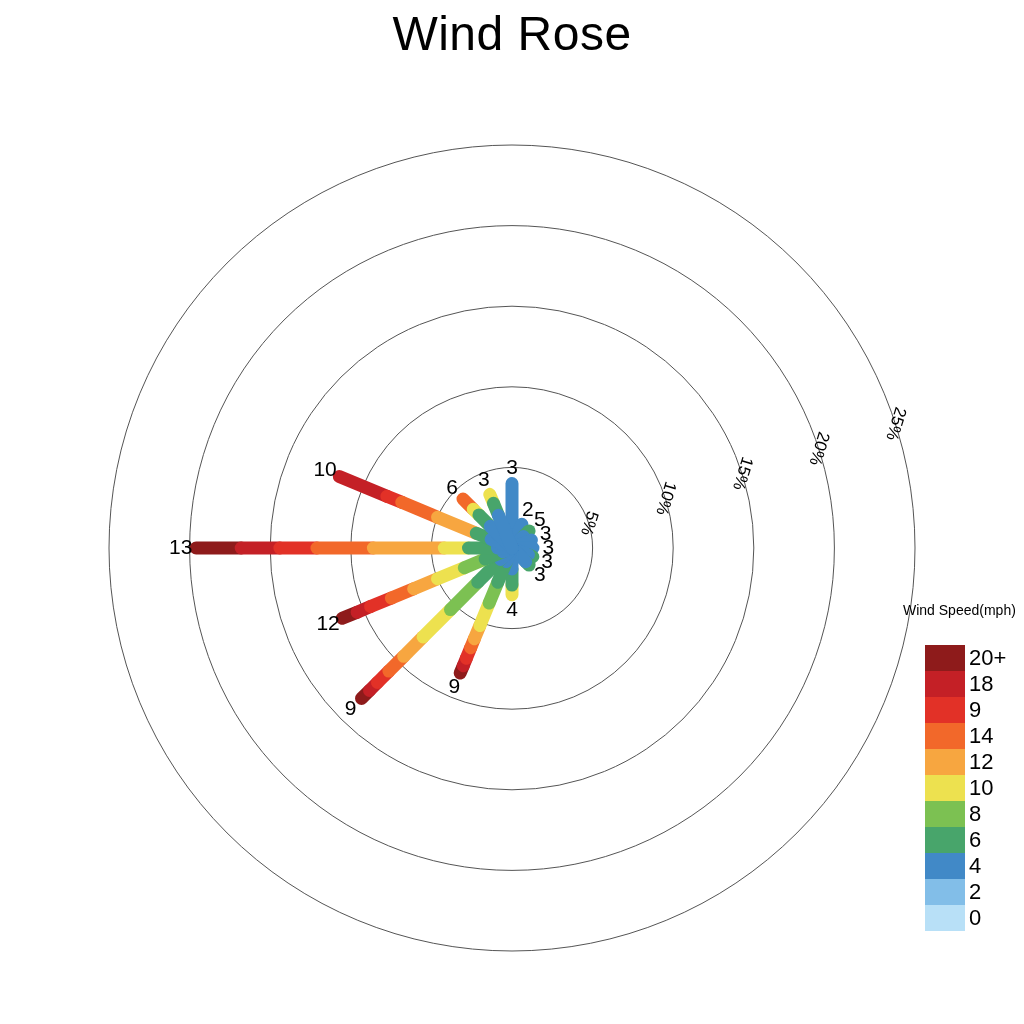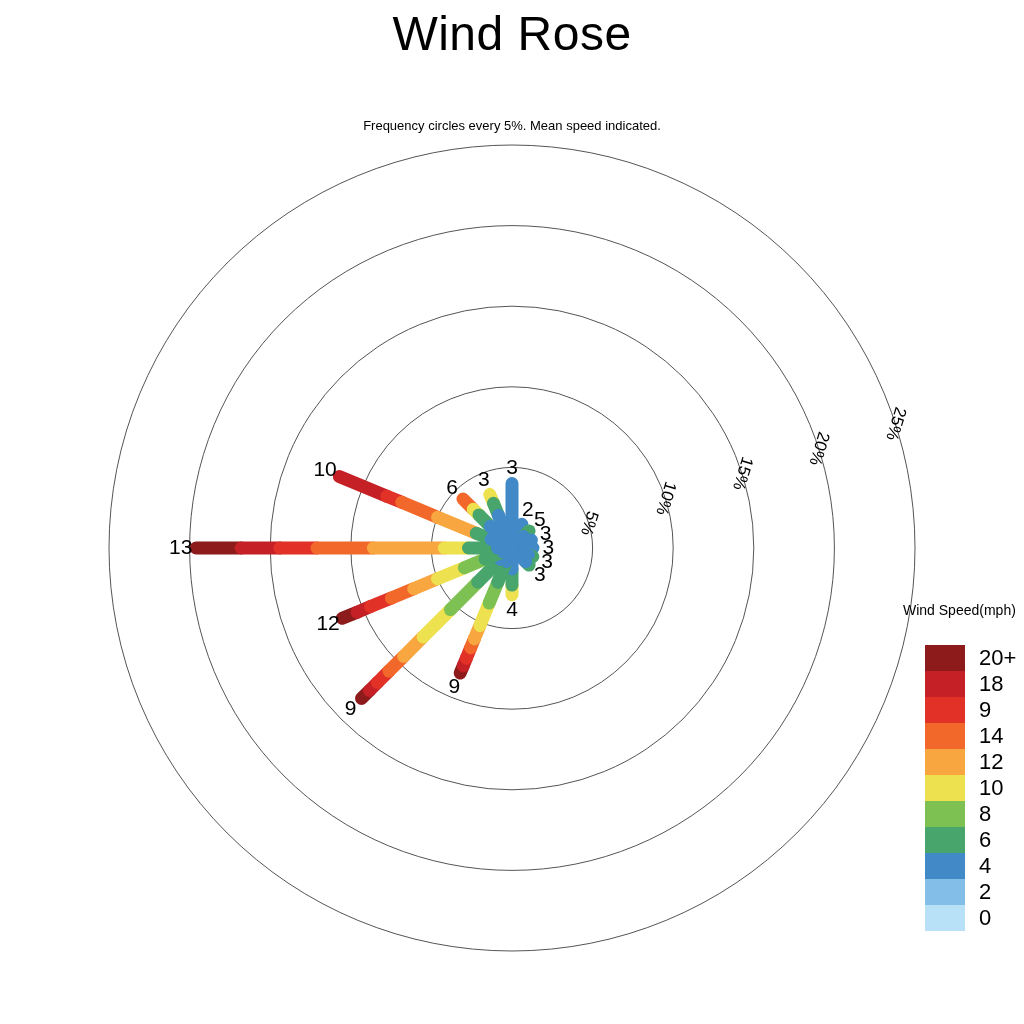--- a/index.html
+++ b/index.html
@@ -72,31 +72,30 @@
     align-items: center;
     height: 26px;
   }
   .legend-swatch {
     width: 40px;
     height: 26px;
     flex: 0 0 40px;
   }
   .legend-label {
     font-size: 22px;
-    margin-left: 14px;
+    margin-left: 4px;
     white-space: nowrap;
   }
 </style>
 </head>
 <body>
 
 <div id="stage">
 
   <div class="title">Wind Rose</div>
-  <div class="subsubtitle">Frequency circles every 5%. Mean speed indicated.</div>
 
   <svg class="rose" width="1024" height="1024">
     <g id="rings-group">
         <circle cx="512" cy="548" r="80.60000000000001" fill="none" stroke="#555555" stroke-width="1"></circle>
         <circle cx="512" cy="548" r="161.20000000000002" fill="none" stroke="#555555" stroke-width="1"></circle>
         <circle cx="512" cy="548" r="241.8" fill="none" stroke="#555555" stroke-width="1"></circle>
         <circle cx="512" cy="548" r="322.40000000000003" fill="none" stroke="#555555" stroke-width="1"></circle>
         <circle cx="512" cy="548" r="403" fill="none" stroke="#555555" stroke-width="1"></circle>
       </g>
     <g id="petals-group">

